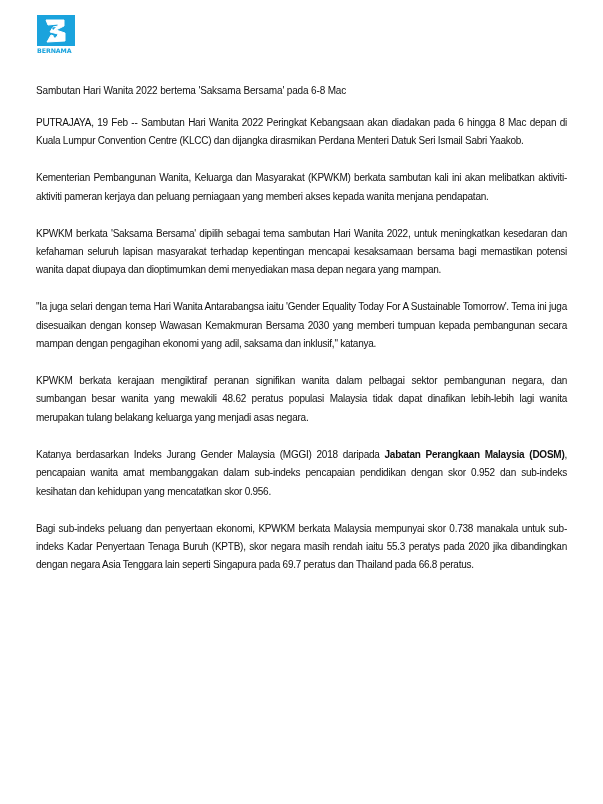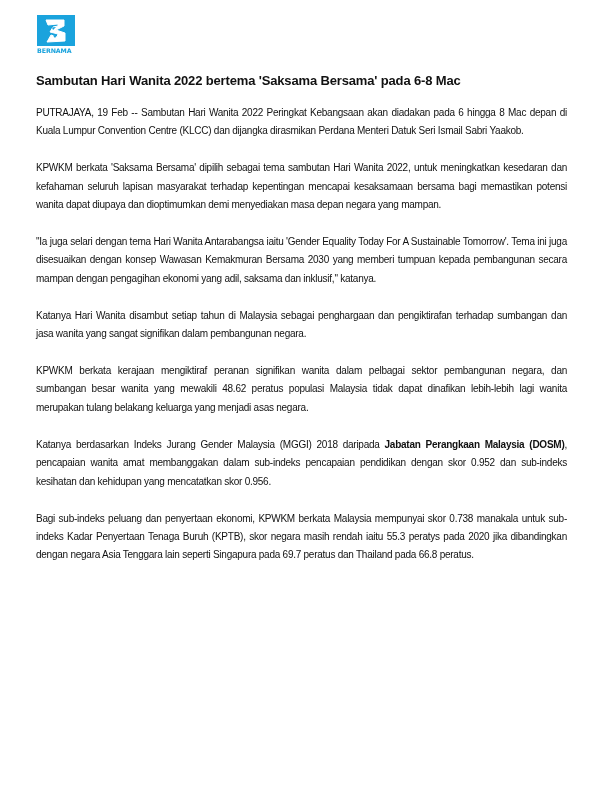--- a/index.html
+++ b/index.html
@@ -4,21 +4,21 @@
 <style>
   html, body { margin: 0; padding: 0; background: #ffffff; }
   body { width: 603px; height: 804px; position: relative; overflow: hidden;
          font-family: "Liberation Sans", sans-serif; color: #111; }
   .logo { position: absolute; left: 37px; top: 15px; width: 38px; height: 38px; }
   .logo-box { width: 38px; height: 31px; background: #1aa3dd; position: relative; }
   .logo-box svg { position: absolute; left: 6px; top: 3px; }
   .logo-text { font-family: "DejaVu Sans", sans-serif; font-weight: bold; font-size: 6.3px;
                color: #1aa3dd; letter-spacing: -0.1px; margin-top: 1px; line-height: 7px; }
   .page { position: absolute; left: 36px; top: 72px; width: 531px; }
-  .title { font-weight: bold; font-size: 13px; line-height: 18px; margin: 0 0 14px 0; letter-spacing: -0.15px; }
+  .title { font-weight: normal; font-size: 10px; line-height: 18px; margin: 10px 0 14px 0; letter-spacing: -0.15px; }
   p.para { font-size: 10px; line-height: 18.4px; margin: 0 0 18.5px 0; text-align: justify;
            letter-spacing: -0.25px; word-spacing: 0px; }
   p.para b { font-weight: bold; }
 </style>
 </head>
 <body>
 
 <div class="logo">
   <div class="logo-box">
     <svg width="26" height="26" viewBox="0 0 26 26">
@@ -26,19 +26,19 @@
       <path d="M9 9.5 L13 9 L10 12 Z M10 17.5 L14 17 L12 20 Z" fill="#1aa3dd"></path>
     </svg>
   </div>
   <div class="logo-text">BERNAMA</div>
 </div>
 
 <div class="page">
   <div class="title">Sambutan Hari Wanita 2022 bertema 'Saksama Bersama' pada 6-8 Mac</div>
 
   <p class="para">PUTRAJAYA, 19 Feb  -- Sambutan Hari Wanita 2022 Peringkat Kebangsaan akan diadakan pada 6 hingga 8 Mac depan di Kuala Lumpur Convention Centre (KLCC) dan dijangka dirasmikan Perdana Menteri Datuk Seri Ismail Sabri Yaakob.</p>
+  <p class="para">Kementerian Pembangunan Wanita, Keluarga dan Masyarakat (KPWKM) berkata sambutan kali ini akan melibatkan aktiviti-aktiviti pameran kerjaya dan peluang perniagaan yang memberi akses kepada wanita menjana pendapatan.</p>
   <p class="para">KPWKM berkata 'Saksama Bersama' dipilih sebagai tema sambutan Hari Wanita 2022, untuk meningkatkan kesedaran dan kefahaman seluruh lapisan masyarakat terhadap kepentingan mencapai kesaksamaan bersama bagi memastikan potensi wanita dapat diupaya dan dioptimumkan demi menyediakan masa depan negara yang mampan.</p>
   <p class="para">"Ia juga selari dengan tema Hari Wanita Antarabangsa iaitu 'Gender Equality Today For A Sustainable Tomorrow'. Tema ini juga disesuaikan dengan konsep Wawasan Kemakmuran Bersama 2030 yang memberi tumpuan kepada pembangunan secara mampan dengan pengagihan ekonomi yang adil, saksama dan inklusif," katanya.</p>
-  <p class="para">Katanya Hari Wanita disambut setiap tahun di Malaysia sebagai penghargaan dan pengiktirafan terhadap sumbangan dan jasa wanita yang sangat signifikan dalam pembangunan negara.</p>
   <p class="para">KPWKM berkata kerajaan mengiktiraf peranan signifikan wanita dalam pelbagai sektor pembangunan negara, dan sumbangan besar wanita yang mewakili 48.62 peratus populasi Malaysia tidak dapat dinafikan lebih-lebih lagi wanita merupakan tulang belakang keluarga yang menjadi asas negara.</p>
   <p class="para"><span>Katanya berdasarkan Indeks Jurang Gender Malaysia (MGGI) 2018 daripada </span><b>Jabatan Perangkaan Malaysia (DOSM)</b><span>, pencapaian wanita amat membanggakan dalam sub-indeks pencapaian pendidikan dengan skor 0.952 dan sub-indeks kesihatan dan kehidupan yang mencatatkan skor 0.956.</span></p>
   <p class="para">Bagi sub-indeks peluang dan penyertaan ekonomi, KPWKM berkata Malaysia mempunyai skor 0.738 manakala untuk sub-indeks Kadar Penyertaan Tenaga Buruh (KPTB), skor negara masih rendah iaitu 55.3 peratys pada 2020 jika dibandingkan dengan negara Asia Tenggara lain seperti Singapura pada 69.7 peratus dan Thailand pada 66.8 peratus.</p>
 </div>
 
 </body></html>

